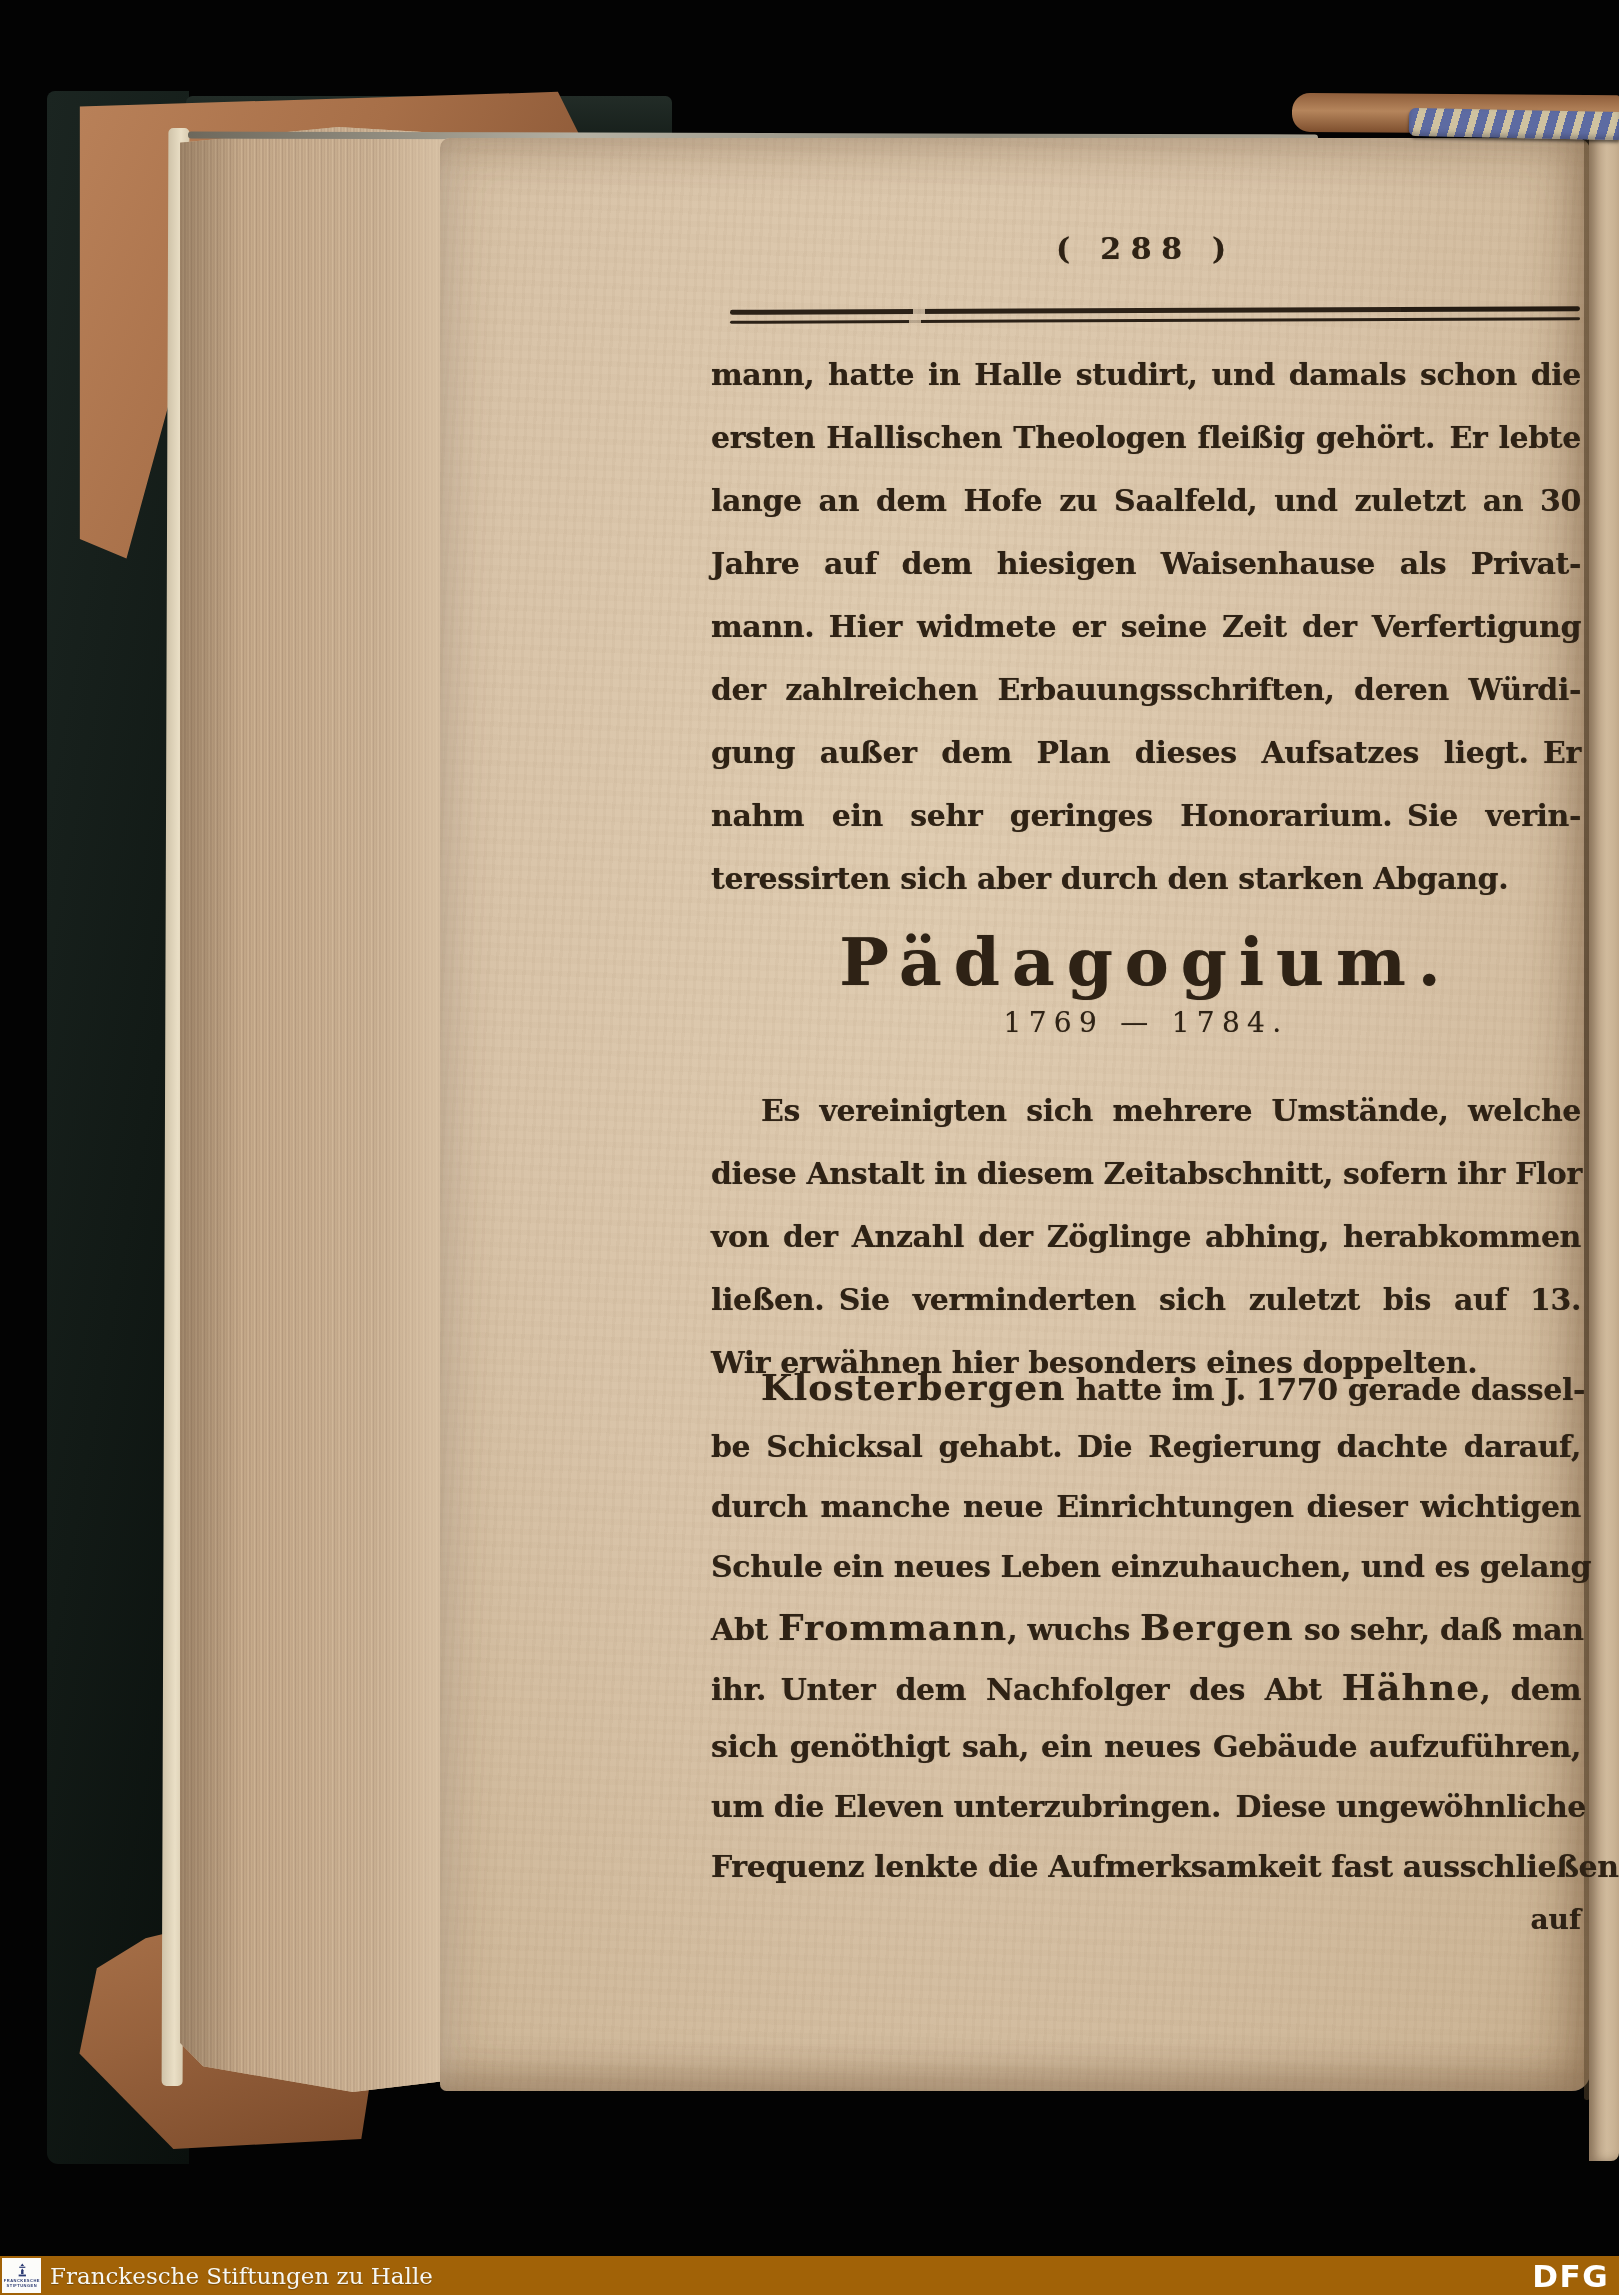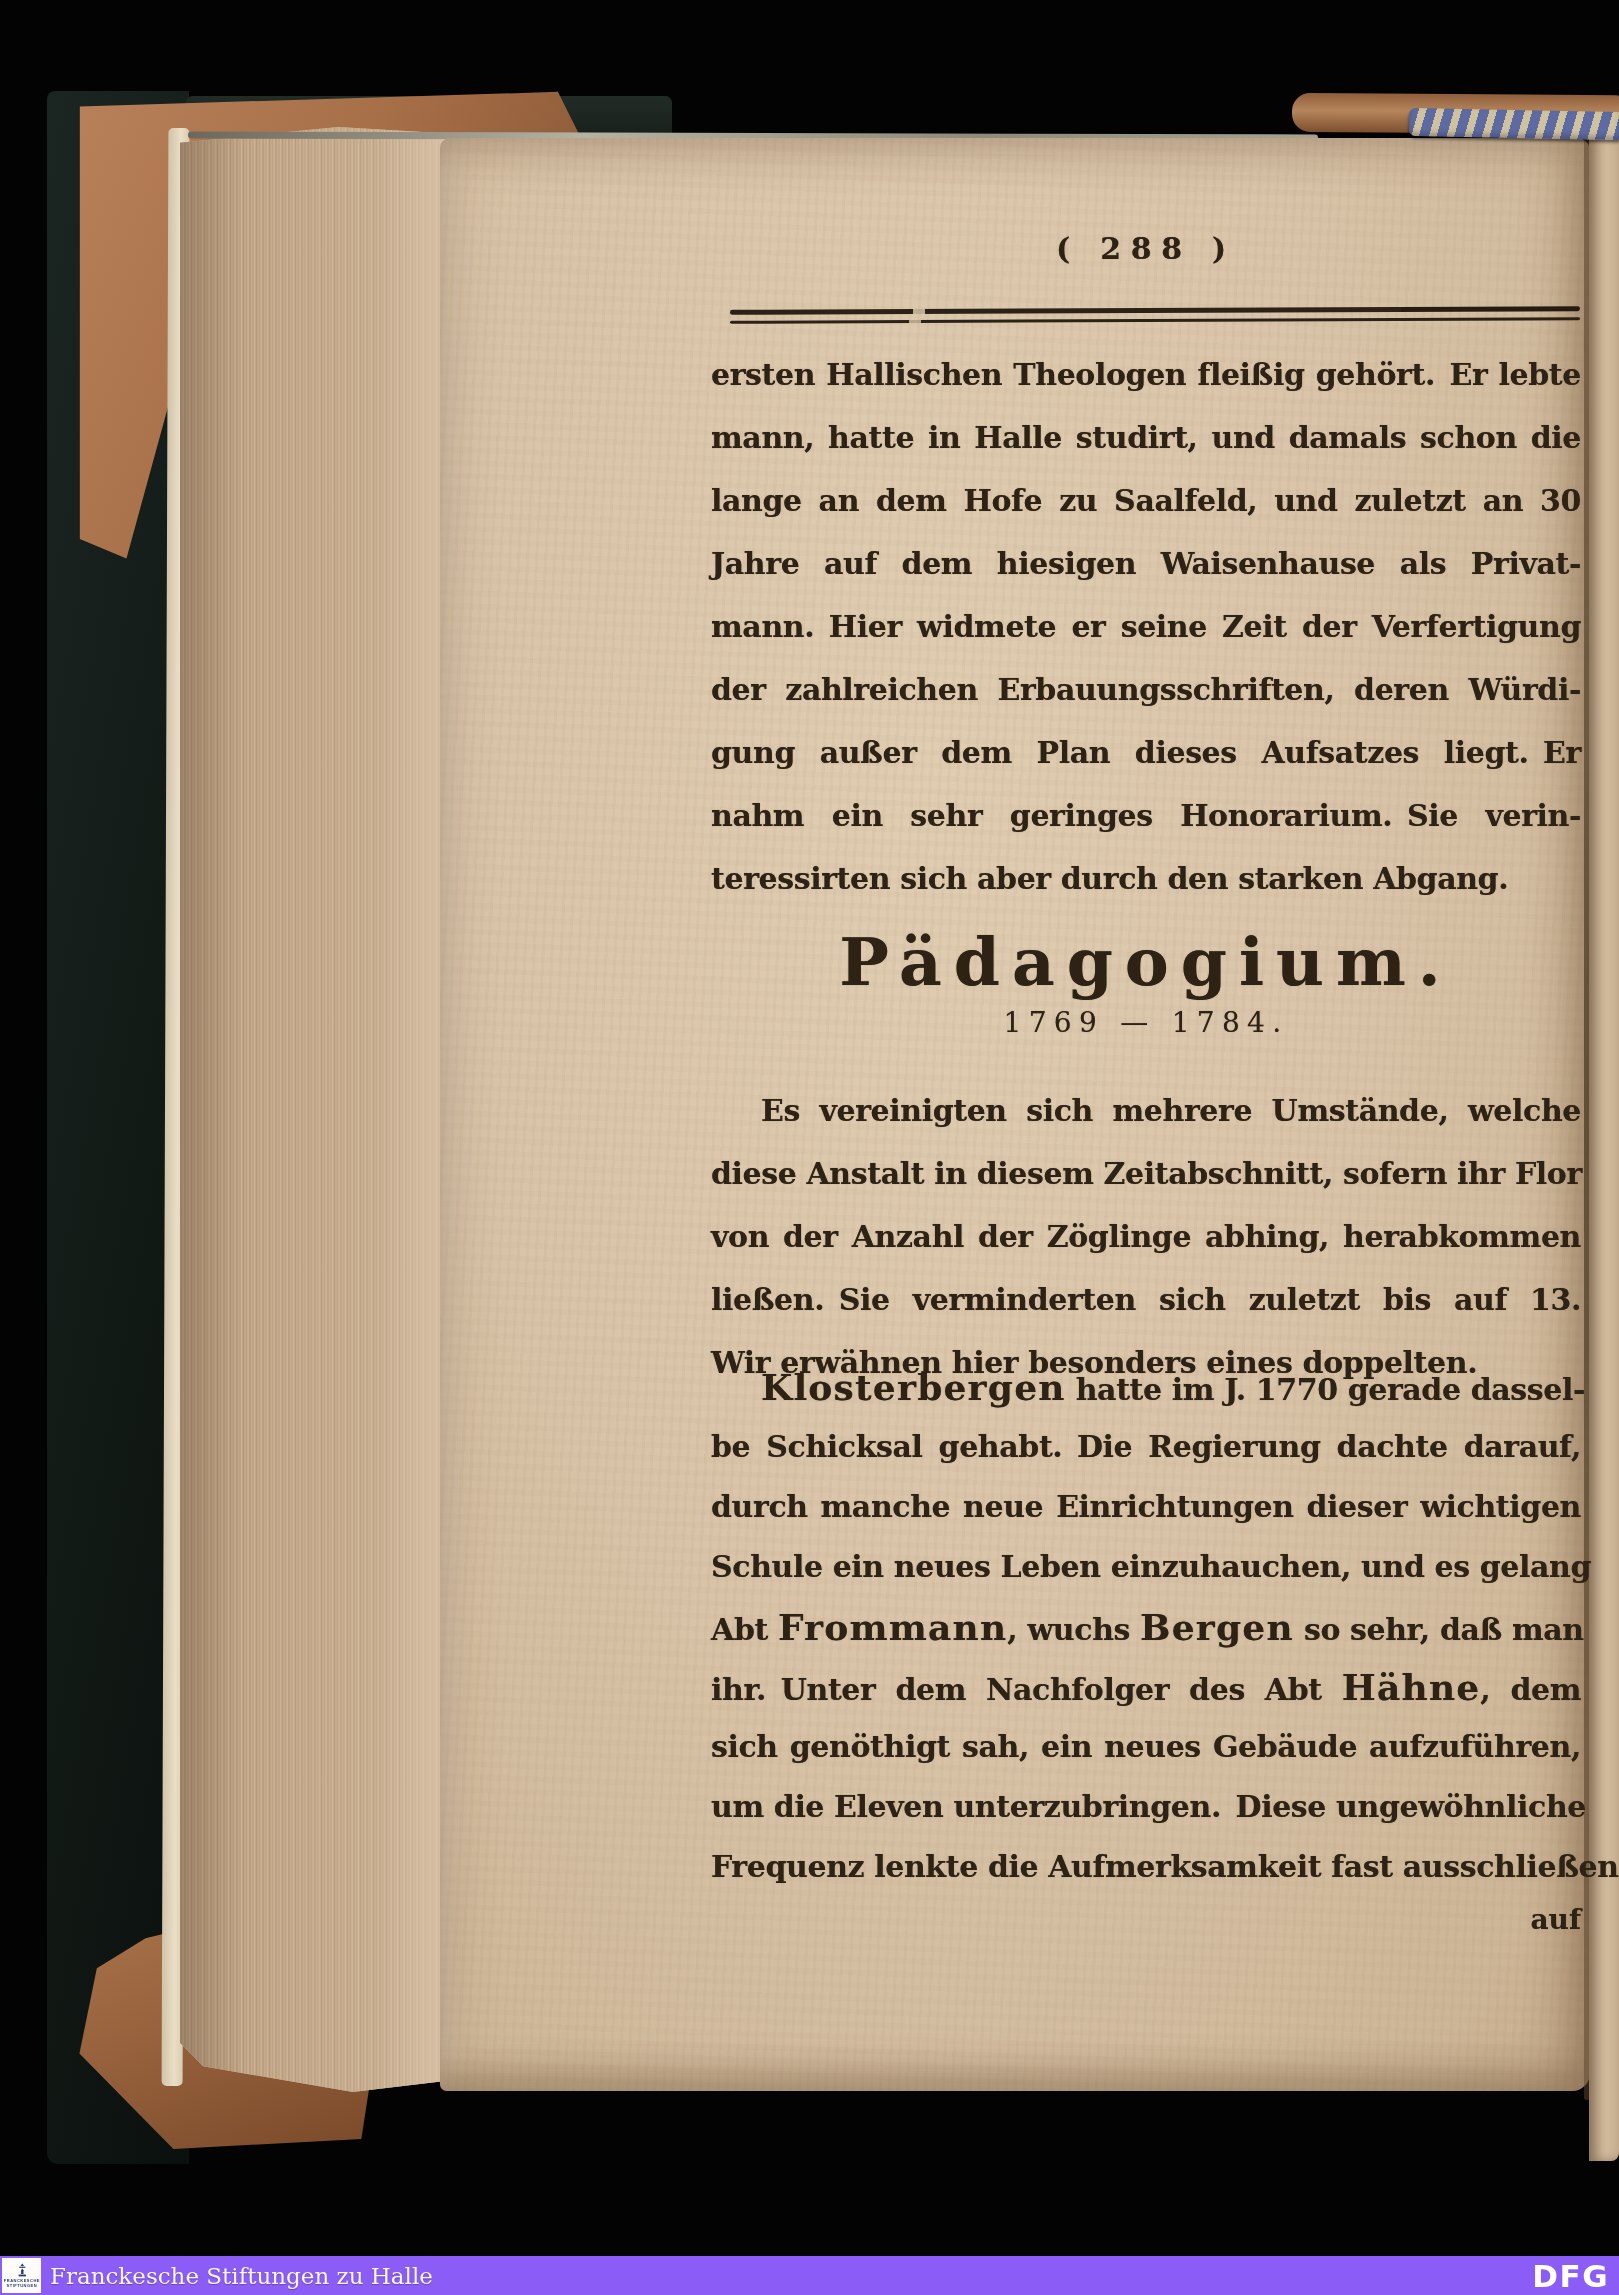--- a/index.html
+++ b/index.html
@@ -109,21 +109,21 @@
     position:absolute;left:711px;top:1006px;width:870px;
     font-size:28px;font-weight:normal;letter-spacing:7.3px;text-align:center;
   }
   .catchword{
     position:absolute;left:711px;top:1903px;width:870px;
     font-size:28px;font-weight:bold;text-align:right;
   }
   
   .footer-bar{
     position:absolute;left:0;top:2256px;width:1619px;height:40px;
-    background:#8b5cf6;
+    background:#a16207;
   }
   .logo-box{
     position:absolute;left:2.4px;top:2.4px;width:39px;height:35px;
     background:#fcfcfa;display:flex;flex-direction:column;align-items:center;justify-content:center;
   }
   .logo-emblem{width:14.6px;height:14.6px;margin-bottom:0.8px;}
   .logo-caption{
     font-family:"Liberation Sans", sans-serif;font-size:4px;line-height:4.9px;
     color:#2b3a72;letter-spacing:0.5px;text-align:center;font-weight:bold;
   }
@@ -155,22 +155,22 @@
 <div class="spine-leather-top"></div>
 <div class="headband"></div>
 
 <div class="page-number print">( 288 )</div>
 <div class="double-rule">
   <div class="r1"></div>
   <div class="r2"></div>
 </div>
 
 <div class="textblock para print" style="top:343px;">
+    <div class="line"><span>mann, hatte in Halle studirt, und damals schon die</span></div>
     <div class="line"><span>ersten Hallischen Theologen fleißig gehört. Er lebte</span></div>
-    <div class="line"><span>mann, hatte in Halle studirt, und damals schon die</span></div>
     <div class="line"><span>lange an dem Hofe zu Saalfeld, und zuletzt an 30</span></div>
     <div class="line"><span>Jahre auf dem hiesigen Waisenhause als Privat-</span></div>
     <div class="line"><span>mann. Hier widmete er seine Zeit der Verfertigung</span></div>
     <div class="line"><span>der zahlreichen Erbauungsschriften, deren Würdi-</span></div>
     <div class="line"><span>gung außer dem Plan dieses Aufsatzes liegt. Er</span></div>
     <div class="line"><span>nahm ein sehr geringes Honorarium. Sie verin-</span></div>
     <div class="line nojust"><span>teressirten sich aber durch den starken Abgang.</span></div>
   </div>
 
 <div class="section-heading print">Pädagogium.</div>

